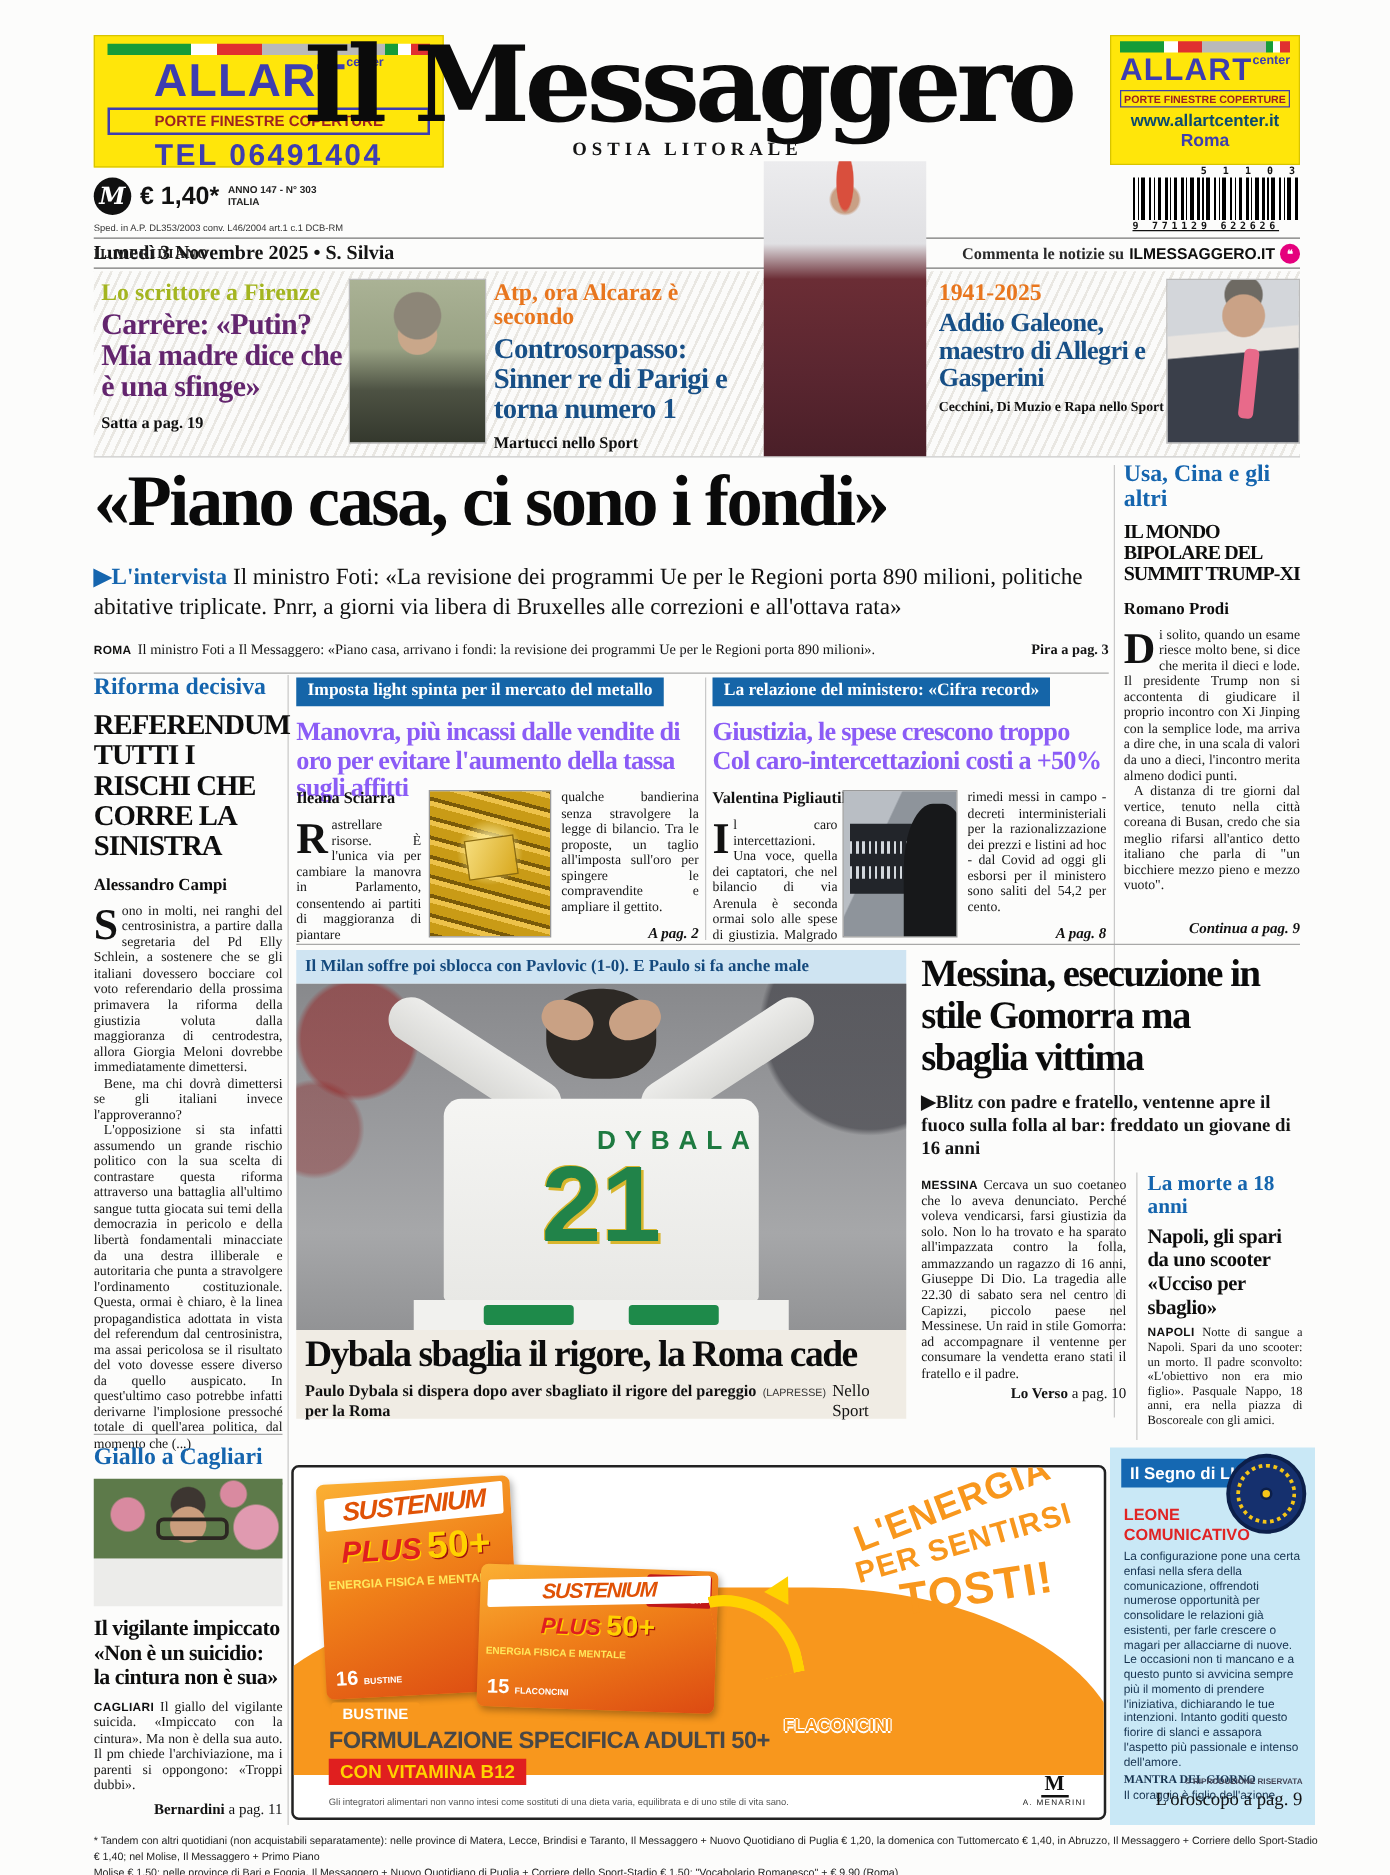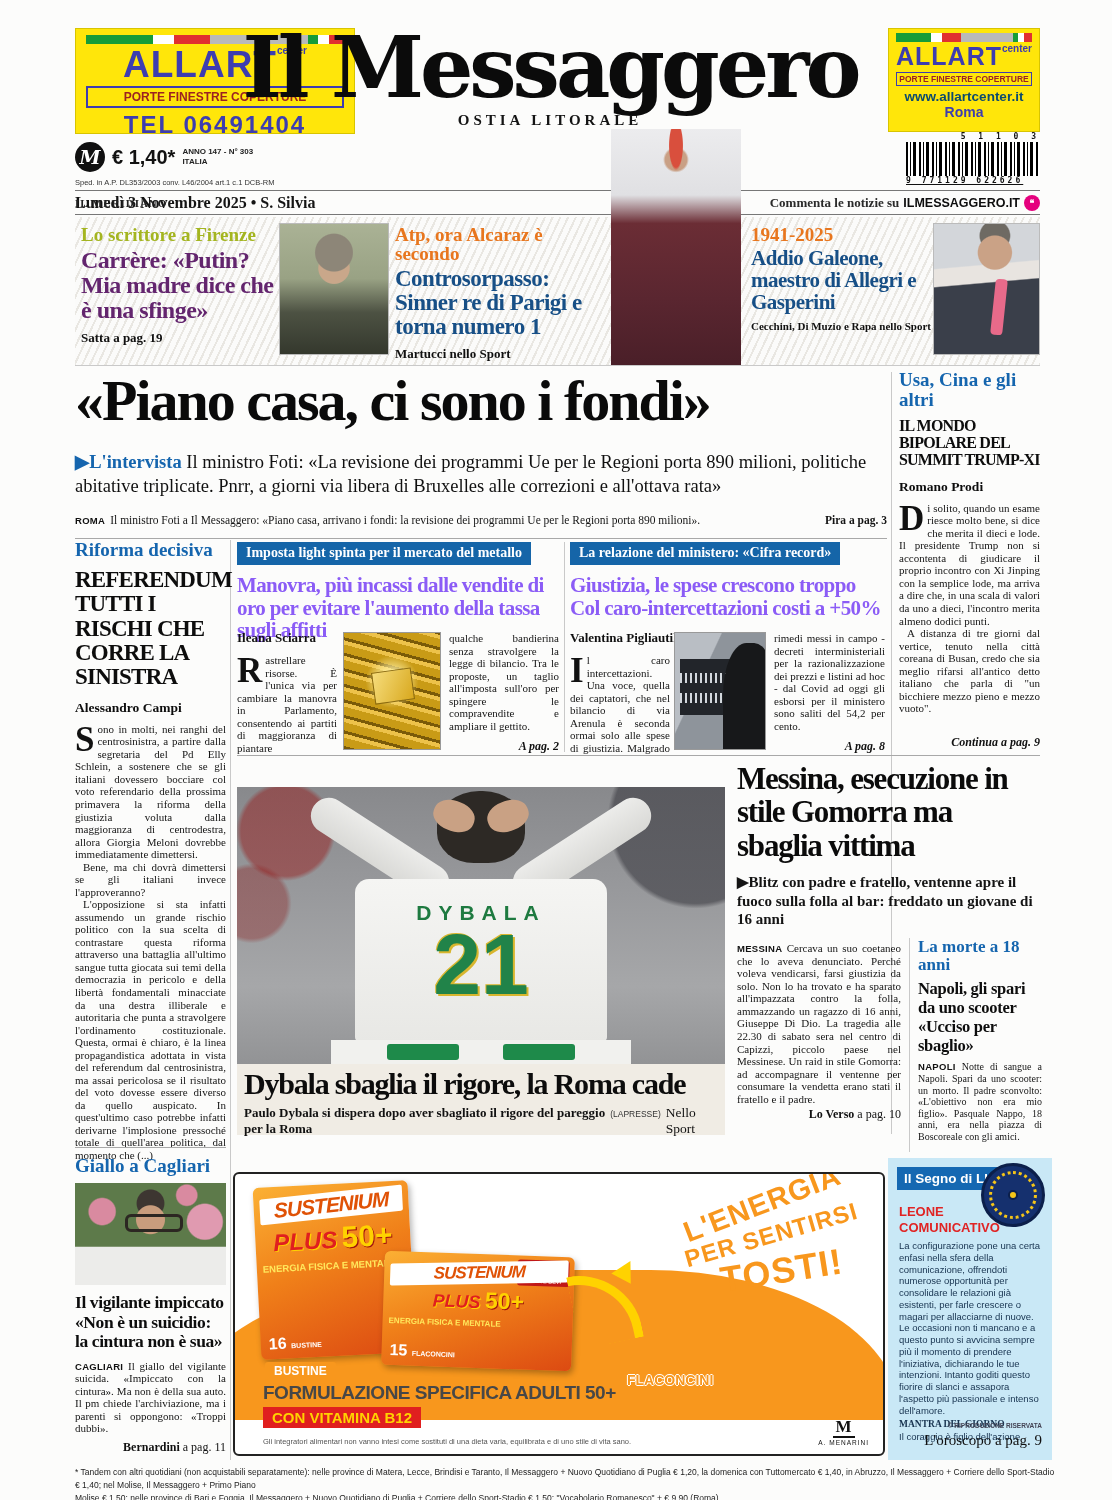--- a/index.html
+++ b/index.html
@@ -131,21 +131,21 @@
     background: radial-gradient(circle at 10% 16%, rgba(150,30,30,.5) 0 9%, transparent 10%),
                 radial-gradient(circle at 3% 42%, rgba(140,30,30,.38) 0 7%, transparent 8%),
                 radial-gradient(circle at 94% 12%, rgba(70,70,76,.7) 0 16%, transparent 17%),
                 linear-gradient(180deg,#88898c 0%,#97989b 35%,#a6a7a9 72%,#929395 100%); }
   .pb-hair { position:absolute; left:50%; top:4px; transform:translateX(-50%); width:88px; height:72px; background:#2d2925; border-radius:48% 48% 42% 42%; }
   .pb-arm { position:absolute; top:44px; width:158px; height:36px; background:linear-gradient(#ececea,#d9d9d6); border-radius:18px; }
   .pb-arm.l { left:64px; transform:rotate(33deg); } .pb-arm.r { right:64px; transform:rotate(-33deg); }
   .pb-hand { position:absolute; top:14px; width:42px; height:30px; background:#c9a184; border-radius:46%; }
   .pb-hand.l { left:196px; transform:rotate(20deg);} .pb-hand.r { right:196px; transform:rotate(-20deg);}
   .pb-jersey { position:absolute; left:50%; top:92px; transform:translateX(-50%); width:252px; height:162px; background:linear-gradient(180deg,#f5f5f3,#e8e8e5); border-radius:14px 14px 4px 4px; }
-  .j-name { text-align:center; margin-top:22px; font:700 21px "Liberation Sans",sans-serif; color:#1e7a40; letter-spacing:7px; }
+  .j-name { text-align:right; margin-top:22px; font:700 21px "Liberation Sans",sans-serif; color:#1e7a40; letter-spacing:7px; }
   .j-num { text-align:center; font:800 86px/0.92 "Liberation Sans",sans-serif; color:#218349; text-shadow:2px 2px 0 #d8b62e,-1px -1px 0 #d8b62e; }
   .pb-shorts { position:absolute; left:50%; bottom:0; transform:translateX(-50%); width:300px; height:24px; background:#f1f1ee; display:flex; justify-content:center; gap:44px; }
   .pb-shorts span { width:72px; height:16px; background:#1e8a4a; border-radius:3px; margin-top:4px; }
   .pb-cap { left:237px; top:1064px; width:488px; height:71px; background:#f0ece4; padding:3px 7px; }
   .pb-head { font:700 30px "Liberation Serif",serif; letter-spacing:-1.2px; color:#0c0c0c; white-space:nowrap; }
   .pb-sub { display:flex; gap:5px; margin-top:4px; font:700 13px "Liberation Serif",serif; align-items:baseline; }
   .pb-sub .credit { font:400 8.5px "Liberation Sans",sans-serif; color:#333; }
   .pb-sub .sport { margin-left:auto; font-weight:400; font-size:13.5px; }
 
   
@@ -346,20 +346,21 @@
     </div>
     <div class="a-img img-wiretap"></div>
     <div class="a-colR bodytxt">
       <p>rimedi messi in campo - decreti interministeriali per la razionalizzazione dei prezzi e listini ad hoc - dal Covid ad oggi gli esborsi per il ministero sono saliti del 54,2 per cento.</p>
     </div>
     <div class="a-ref">A pag. 8</div>
   </div>
 
   <div class="abs hrule" style="left:237px; top:755px; width:803px;"></div>
 
+  <div class="abs pb-bar">Il Milan soffre poi sblocca con Pavlovic (1-0). E Paulo si fa anche male</div>
   <div class="abs pb-photo">
     <div class="pb-hair"></div>
     <div class="pb-arm l"></div>
     <div class="pb-arm r"></div>
     <div class="pb-hand l"></div>
     <div class="pb-hand r"></div>
     <div class="pb-jersey">
       <div class="j-name">DYBALA</div>
       <div class="j-num">21</div>
     </div>

